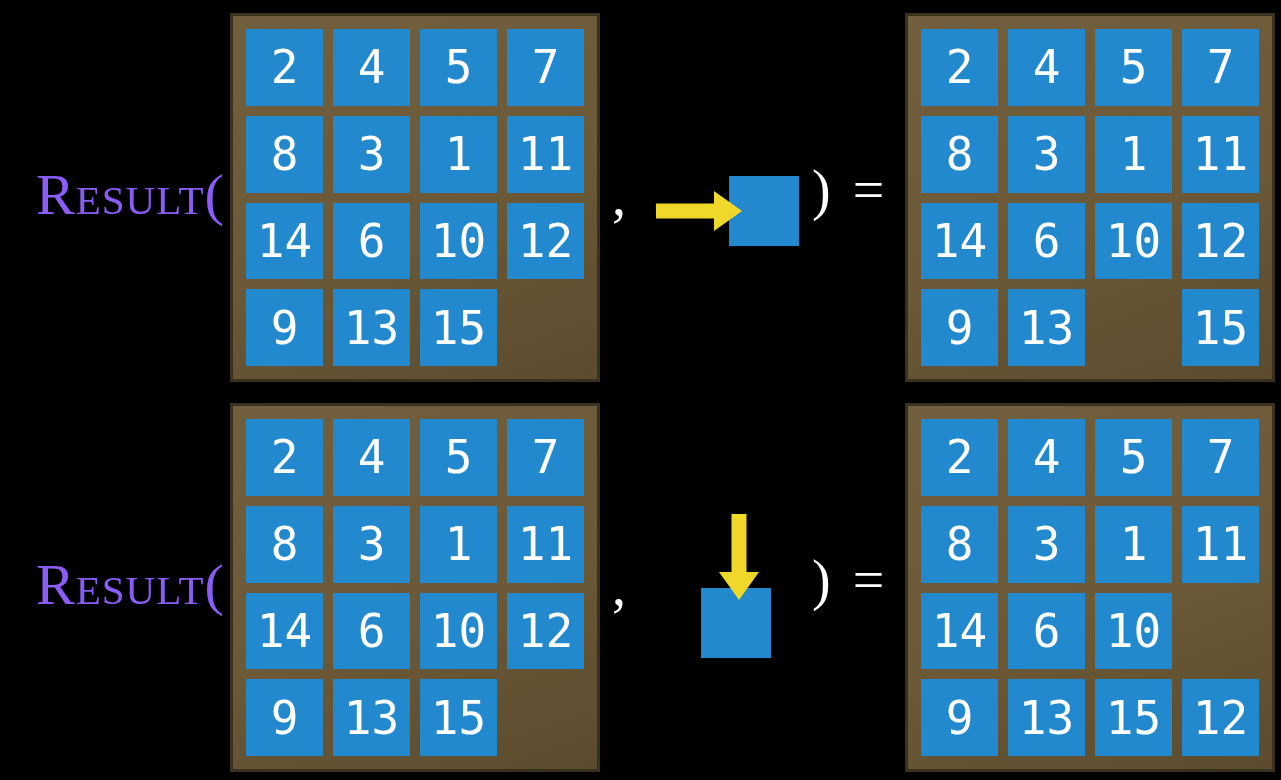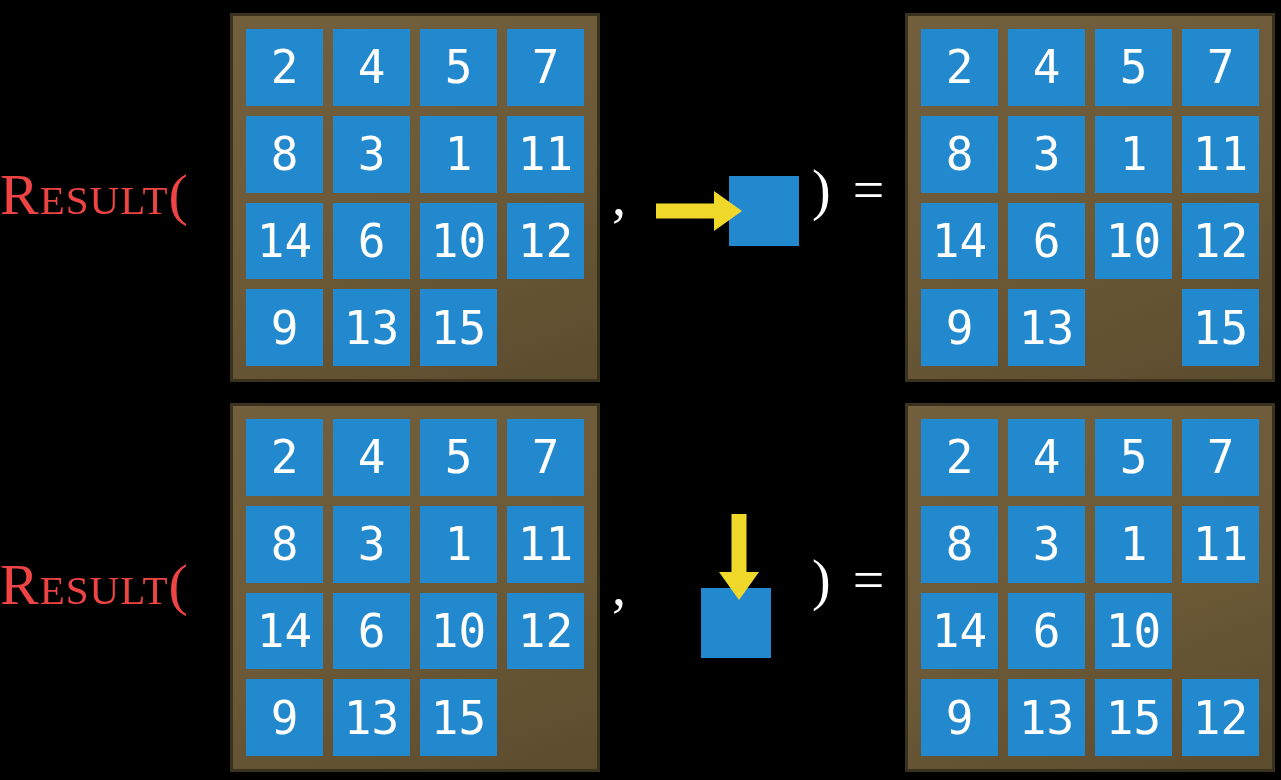--- a/index.html
+++ b/index.html
@@ -9,22 +9,22 @@
     background:#000;
     overflow:hidden;
     font-family:"Liberation Serif", serif;
   }
   .row{position:absolute;left:0;width:1281px;height:390px;}
   .row.r1{top:0;}
   .row.r2{top:390px;}
 
   .result-label{
     position:absolute;
-    left:0;top:166px;
-    color:#ef4444;
+    left:36px;top:166px;
+    color:#8b5cf6;
     font-family:"Liberation Serif", serif;
     font-variant:small-caps;
     font-size:58px;
     line-height:1;
     letter-spacing:1px;
     white-space:nowrap;
     text-align:right;
   }
   .sym{
     position:absolute;

